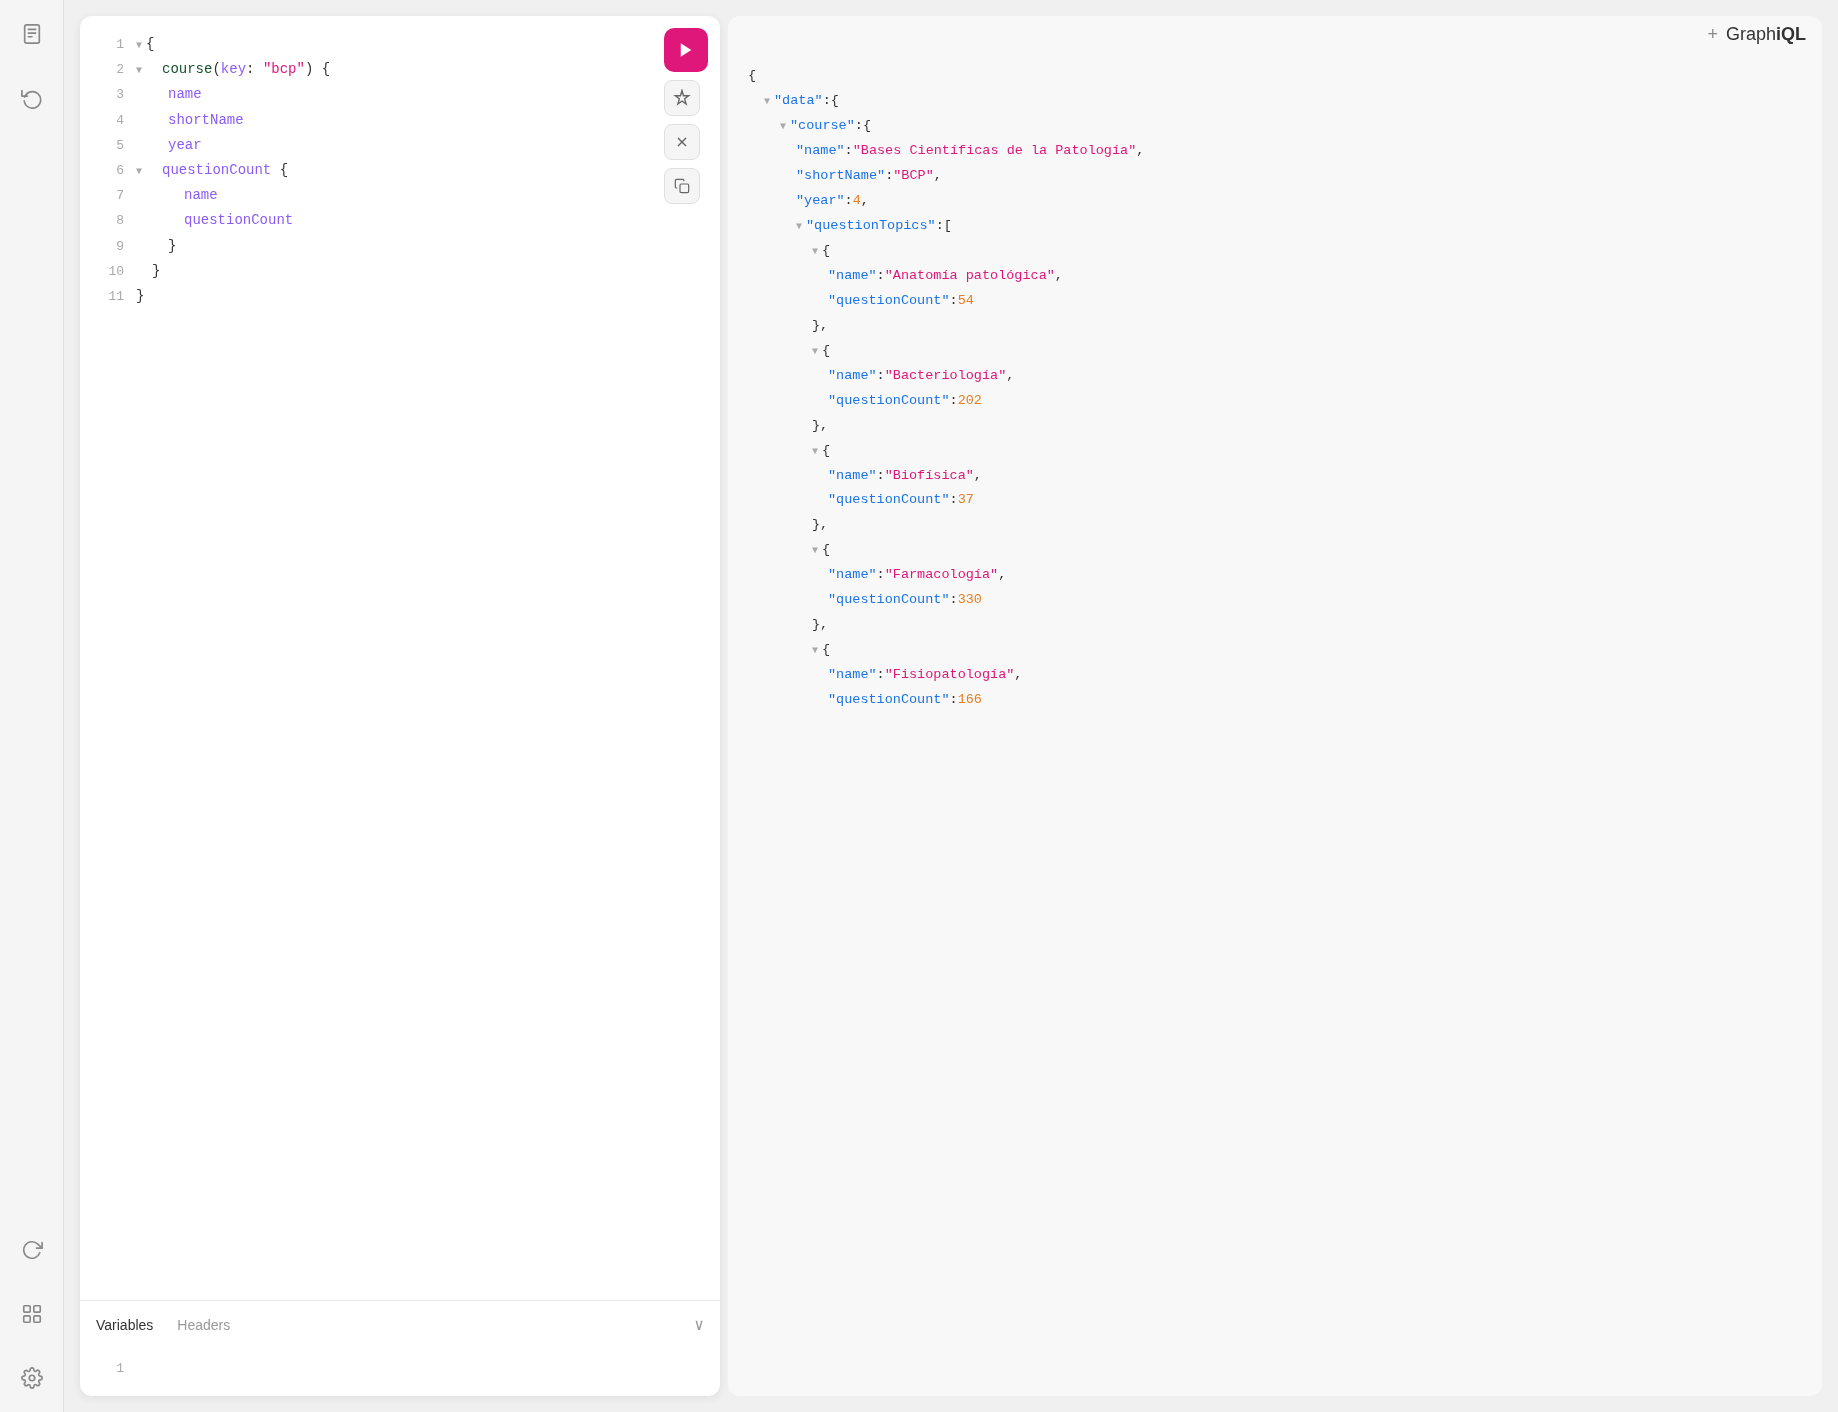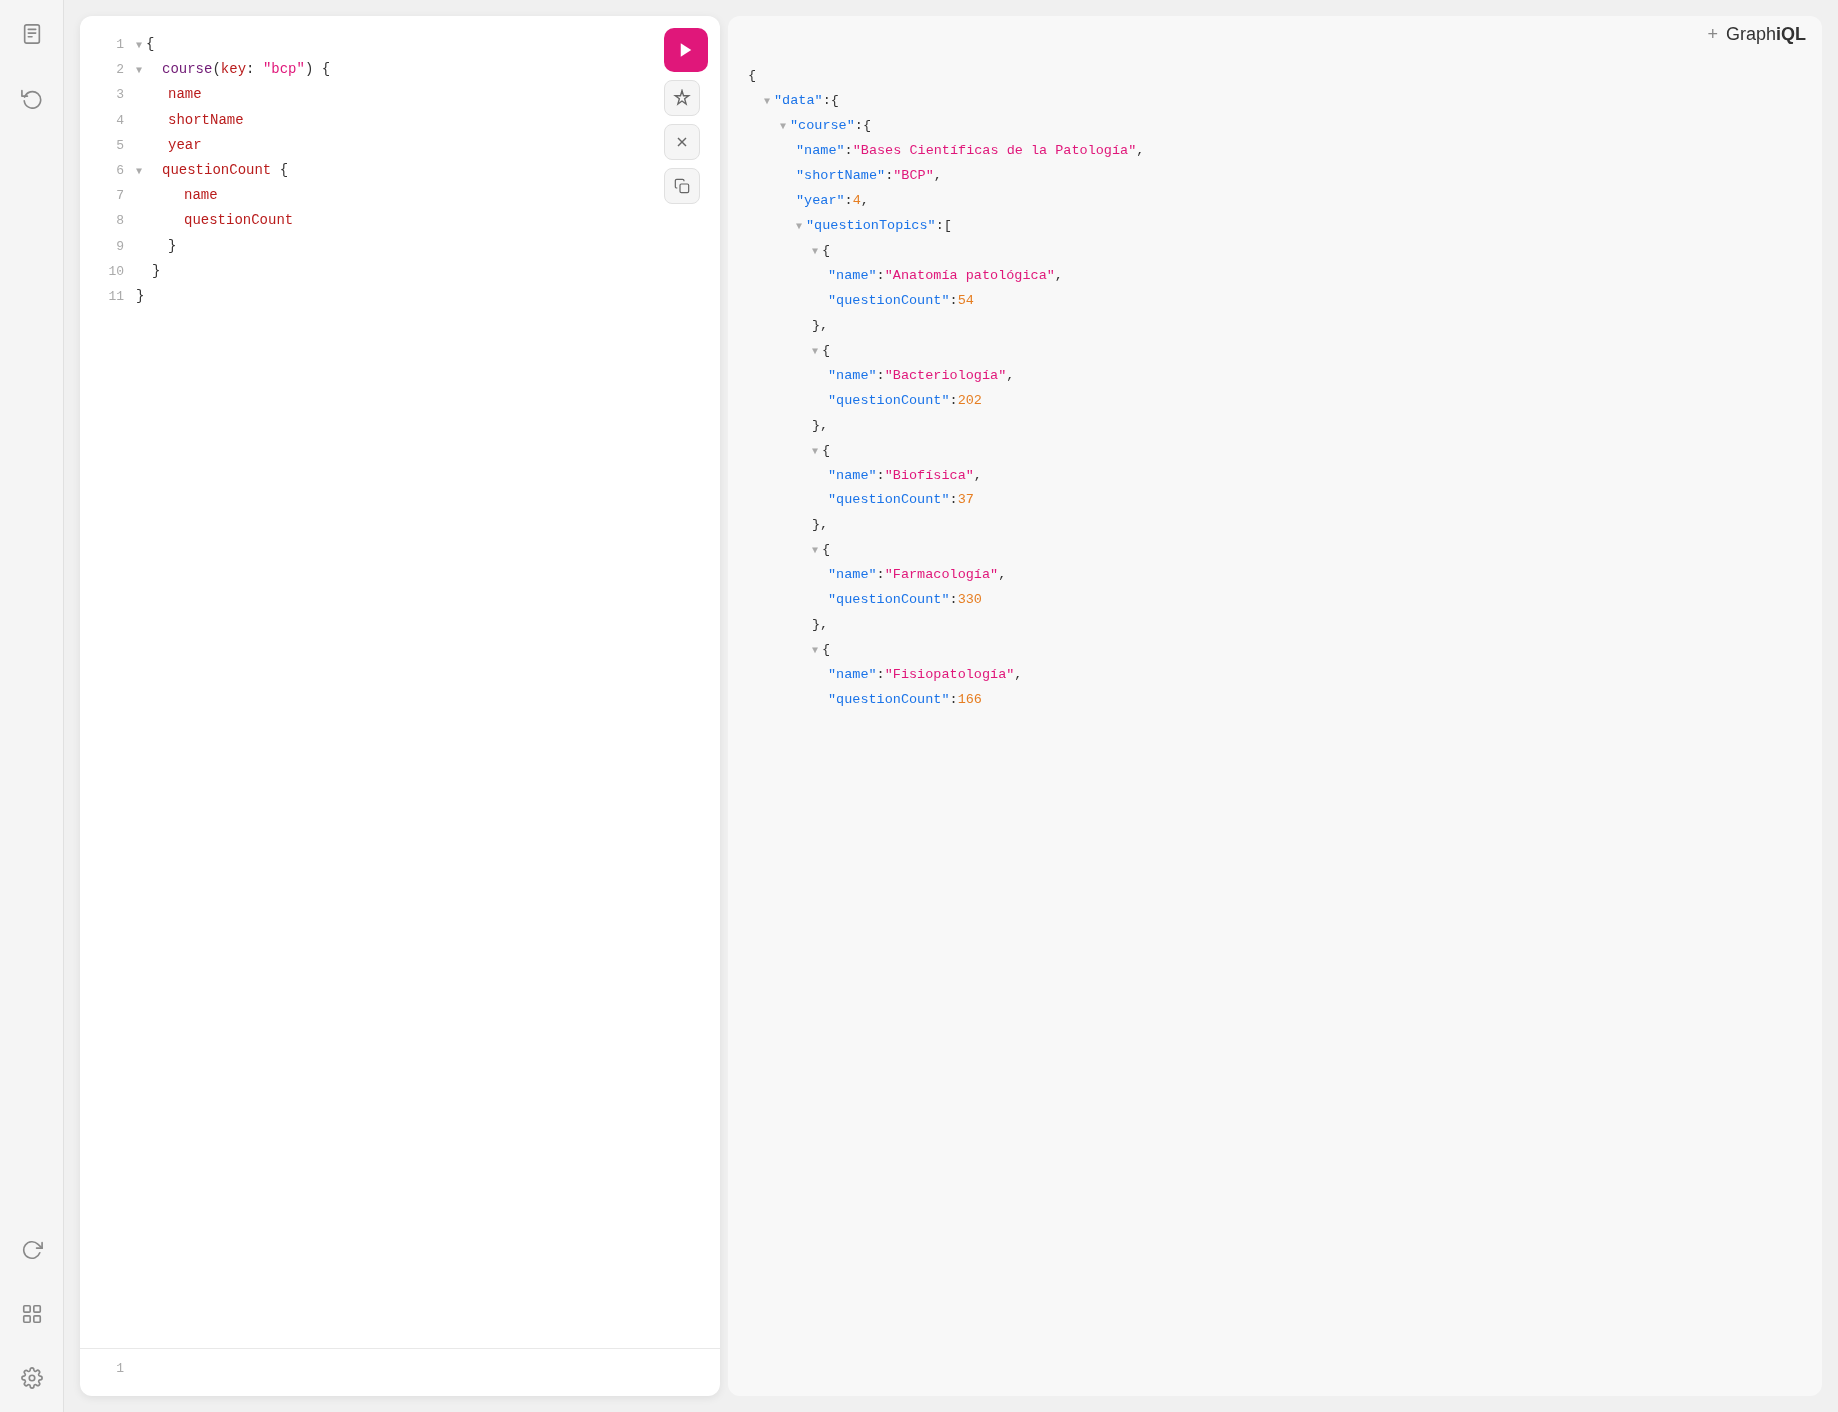--- a/index.html
+++ b/index.html
@@ -132,22 +132,22 @@
     }
 
     .collapse-arrow {
       color: #aaa;
       font-size: 10px;
       margin-right: 4px;
       cursor: pointer;
     }
 
     .c-brace { color: #333; }
-    .c-field { color: #b91c1c; }
-    .c-keyword { color: #701a75; }
+    .c-field { color: #8b5cf6; }
+    .c-keyword { color: #14532d; }
     .c-string { color: #e0177a; }
     .c-paren { color: #333; }
     .c-colon { color: #333; }
 
     
     .variables-bar {
       border-top: 1px solid #e8e8e8;
       padding: 0;
     }
     .variables-header {
@@ -365,20 +365,25 @@
           <span style="padding-left:16px;"><span class="c-brace">}</span></span>
         </div>
         <div class="code-line">
           <span class="line-num">11</span>
           <span class="c-brace">}</span>
         </div>
       </div>
     </div>
 
     <div class="variables-bar">
+      <div class="variables-header">
+        <span class="var-tab">Variables</span>
+        <span class="var-tab inactive">Headers</span>
+        <span class="var-chevron">∨</span>
+      </div>
       <div class="variables-content">
         <div class="variables-line">
           <span class="line-num">1</span>
         </div>
       </div>
     </div>
   </div>
 
   <div class="result-wrapper">
 

